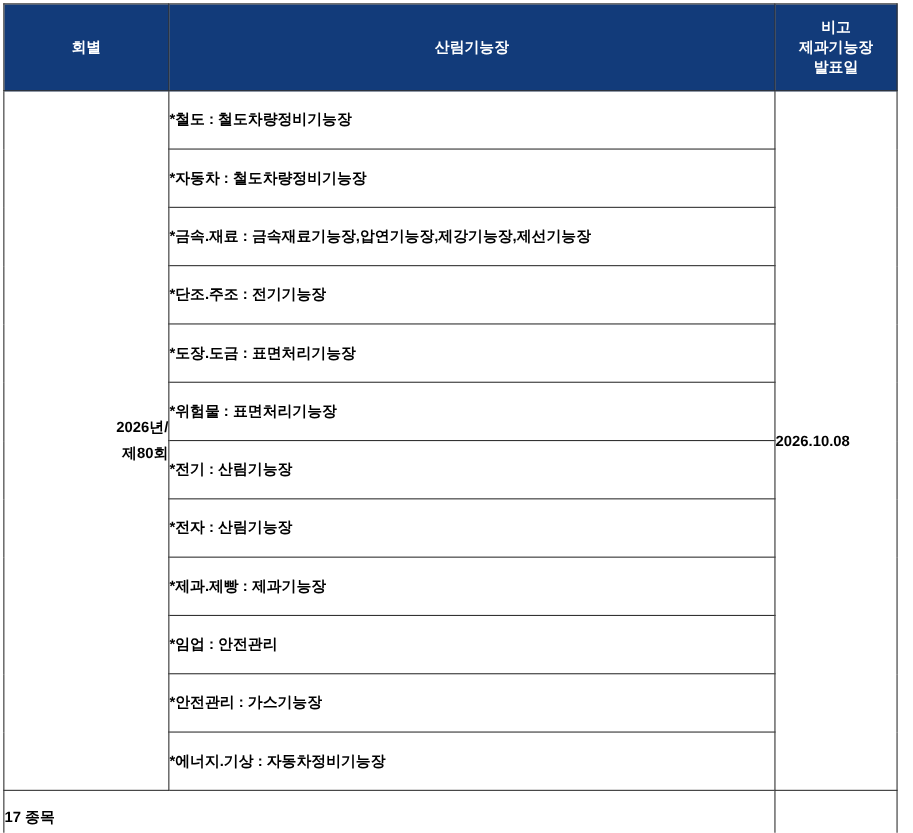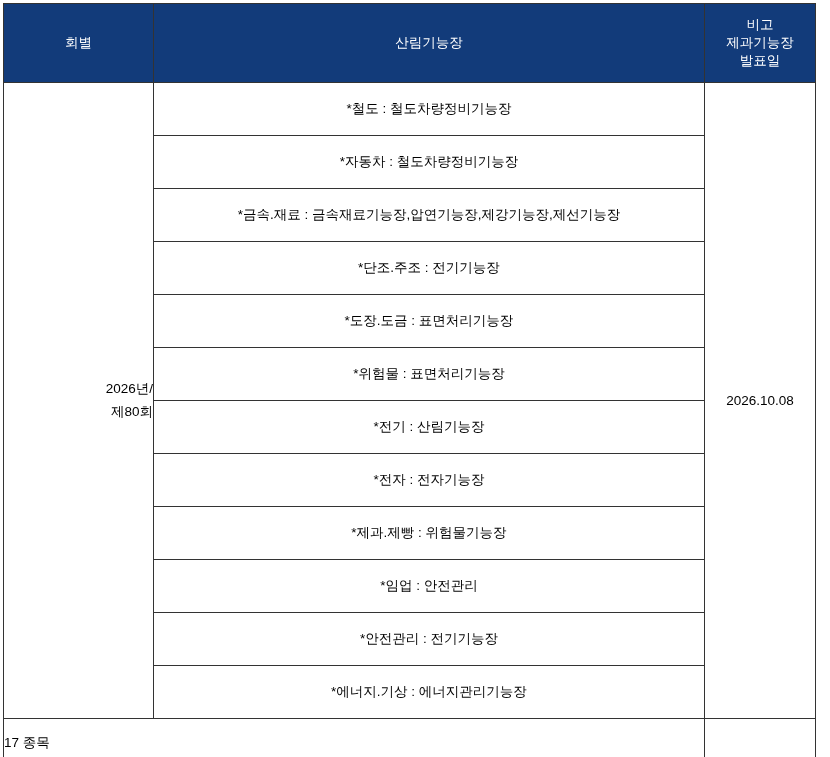--- a/index.html
+++ b/index.html
@@ -21,21 +21,21 @@
     border-collapse: collapse;
     table-layout: fixed;
     width: 812px;
     border: 1px solid #000000;
   }
   table.exam-table th,
   table.exam-table td {
     border: 1px solid #333333;
     padding: 0;
     font-size: 13.5px;
-    font-weight: normal;
+    font-weight: bold;
   }
   thead th {
     background: #123b7a;
     color: #ffffff;
     font-weight: bold;
     text-align: center;
     vertical-align: middle;
     line-height: 1.35;
     height: 78px;
     font-size: 13.5px;
@@ -44,35 +44,35 @@
   col.col-subject { width: 551px; }
   col.col-note { width: 111px; }
 
   td.round-cell {
     text-align: right;
     vertical-align: middle;
     line-height: 1.7;
     font-size: 13.5px;
   }
   td.subject-cell {
-    text-align: center;
+    text-align: left;
     vertical-align: middle;
     padding-left: 7px;
     height: 52px;
     font-size: 13.5px;
   }
   td.total-cell {
     text-align: left;
     vertical-align: middle;
     padding-left: 7px;
     height: 47px;
     font-size: 13.5px;
   }
   td.note-cell {
-    text-align: center;
+    text-align: left;
     vertical-align: middle;
     font-size: 13.5px;
   }
 </style>
 </head>
 <body>
 
 <div class="table-wrap">
   <table class="exam-table">
     <colgroup>
@@ -112,33 +112,33 @@
       <tr>
         <td class="subject-cell">*도장.도금 : 표면처리기능장</td>
       </tr>
       <tr>
         <td class="subject-cell">*위험물 : 표면처리기능장</td>
       </tr>
       <tr>
         <td class="subject-cell">*전기 : 산림기능장</td>
       </tr>
       <tr>
-        <td class="subject-cell">*전자 : 전자기능장</td>
+        <td class="subject-cell">*전자 : 산림기능장</td>
       </tr>
       <tr>
-        <td class="subject-cell">*제과.제빵 : 위험물기능장</td>
+        <td class="subject-cell">*제과.제빵 : 제과기능장</td>
       </tr>
       <tr>
         <td class="subject-cell">*임업 : 안전관리</td>
       </tr>
       <tr>
-        <td class="subject-cell">*안전관리 : 전기기능장</td>
+        <td class="subject-cell">*안전관리 : 가스기능장</td>
       </tr>
       <tr>
-        <td class="subject-cell">*에너지.기상 : 에너지관리기능장</td>
+        <td class="subject-cell">*에너지.기상 : 자동차정비기능장</td>
       </tr>
       <tr>
         <td class="total-cell" colspan="2">17 종목</td>
         <td class="note-cell"></td>
       </tr>
     </tbody>
   </table>
 </div>
 
 </body></html>

